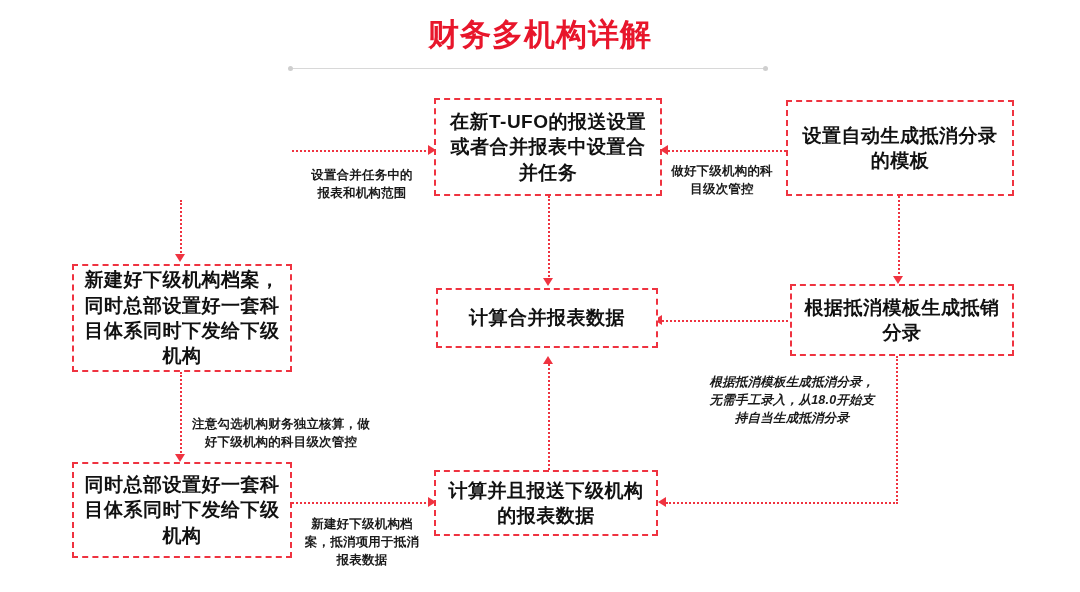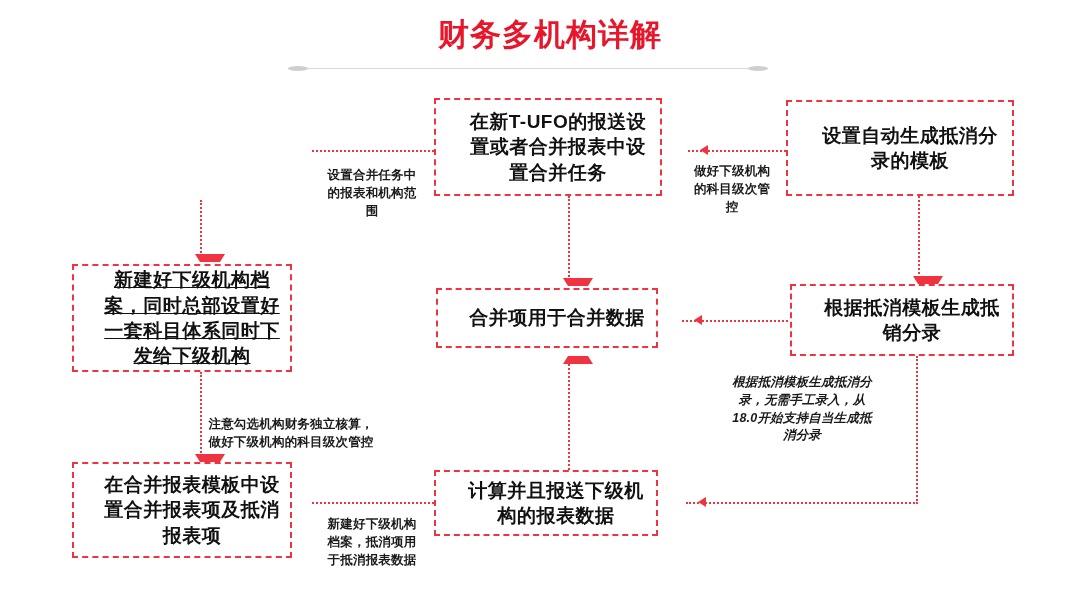--- a/index.html
+++ b/index.html
@@ -1,15 +1,15 @@
 <!DOCTYPE html>
 <html><head>
 <meta charset="utf-8">
 <style>
-  * { box-sizing: border-box; padding-left: 20px; }
+  * { box-sizing: border-box; }
   html, body { margin: 0; padding: 0; }
   body {
     width: 1080px;
     height: 592px;
     background: #ffffff;
     font-family: "Liberation Sans", "DejaVu Sans", sans-serif;
     overflow: hidden;
     position: relative;
   }
 
@@ -185,34 +185,34 @@
 
 
   <div class="pbox" style="left:786px; top:100px; width:228px; height:96px;">
     <span>设置自动生成抵消分录的模板</span>
   </div>
 
   <div class="pbox" style="left:434px; top:98px; width:228px; height:98px;">
     <span>在新T-UFO的报送设置或者合并报表中设置合并任务</span>
   </div>
 
-  <div class="pbox" style="left:72px; top:264px; width:220px; height:108px;text-decoration:underline;">
+  <div class="pbox" style="left:72px; top:264px; width:220px; height:108px;">
     <span>新建好下级机构档案，同时总部设置好一套科目体系同时下发给下级机构</span>
   </div>
 
   <div class="pbox" style="left:436px; top:288px; width:222px; height:60px;">
-    <span>合并项用于合并数据</span>
+    <span>计算合并报表数据</span>
   </div>
 
   <div class="pbox" style="left:790px; top:284px; width:224px; height:72px;">
     <span>根据抵消模板生成抵销分录</span>
   </div>
 
   <div class="pbox" style="left:72px; top:462px; width:220px; height:96px;">
-    <span>在合并报表模板中设置合并报表项及抵消报表项</span>
+    <span>同时总部设置好一套科目体系同时下发给下级机构</span>
   </div>
 
   <div class="pbox" style="left:434px; top:470px; width:224px; height:66px;">
     <span>计算并且报送下级机构的报表数据</span>
   </div>
 
   <div class="note" style="left:306px; top:167px; width:112px;text-align:center;">设置合并任务中的报表和机构范围</div>
 
   <div class="note" style="left:668px; top:163px; width:108px;">做好下级机构的科目级次管控</div>
 

